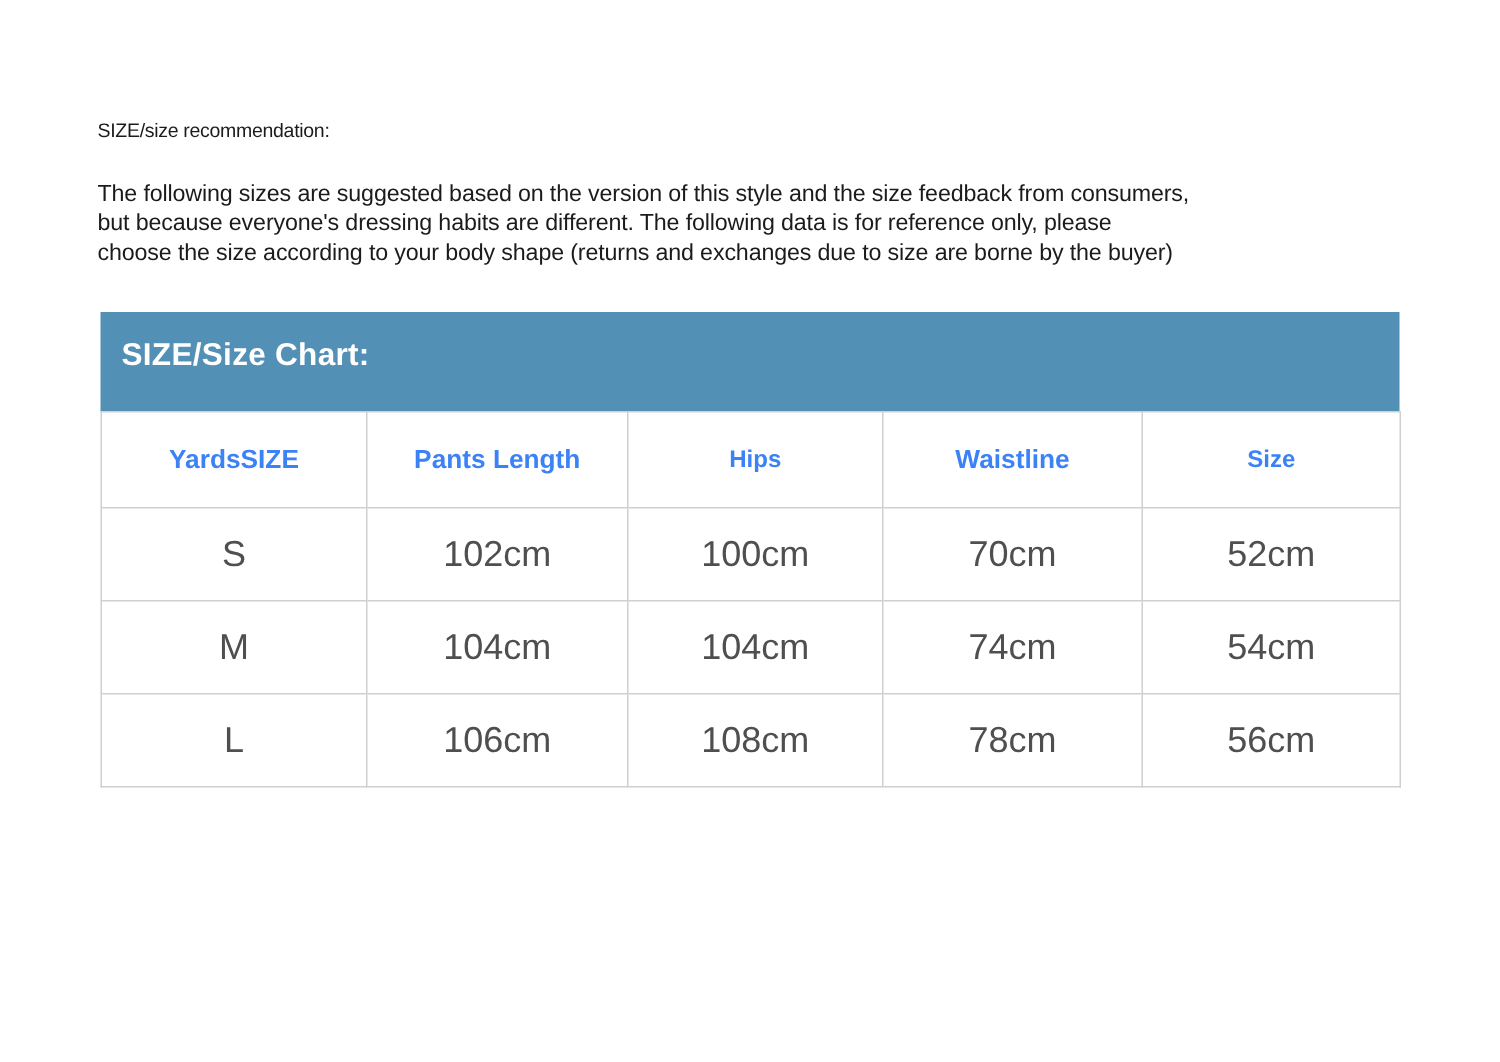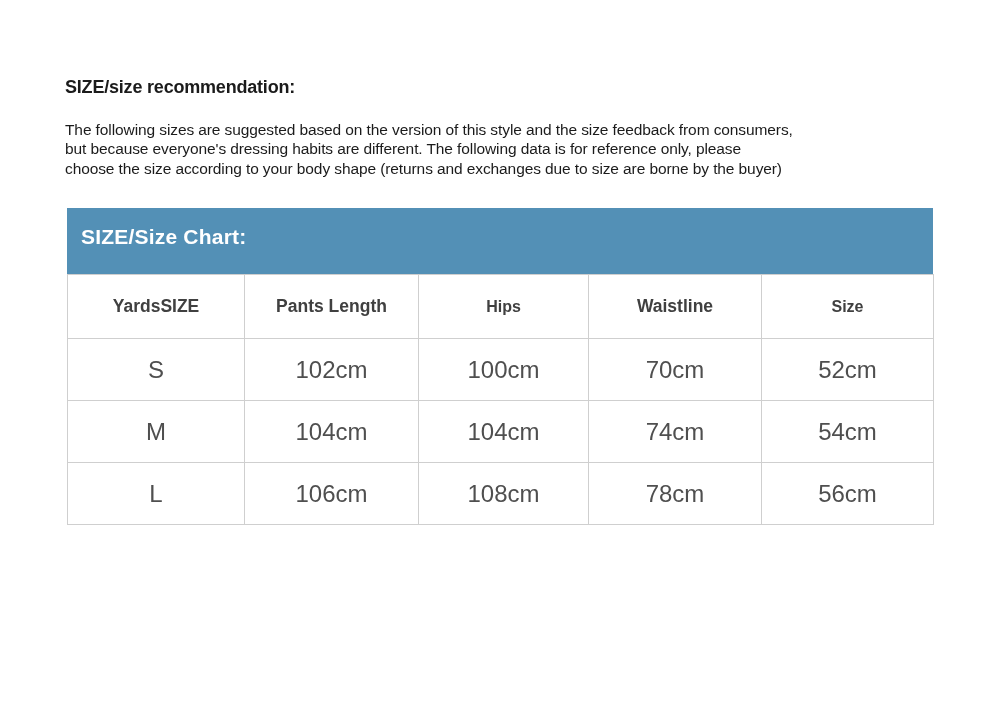--- a/index.html
+++ b/index.html
@@ -11,23 +11,23 @@
     overflow: hidden;
     font-family: "Liberation Sans", "DejaVu Sans", sans-serif;
     color: #1b1b1b;
   }
 
   .rec-heading {
     position: absolute;
     left: 65px;
     top: 77px;
     margin: 0;
-    font-size: 18px;
+    font-size: 13px;
     line-height: 20px;
-    font-weight: 700;
+    font-weight: 400;
     letter-spacing: -0.2px;
     white-space: nowrap;
   }
 
   .rec-paragraph {
     position: absolute;
     left: 65px;
     top: 120px;
     font-size: 15.5px;
     font-weight: 400;
@@ -67,21 +67,21 @@
   .size-table th, .size-table td {
     border: 1px solid #cfcfcf;
     padding: 0;
     vertical-align: middle;
   }
   .size-table thead tr { height: 64px; }
   .size-table tbody tr { height: 62px; }
   .size-table th {
     font-size: 17.5px;
     font-weight: 700;
-    color: #404040;
+    color: #3b82f6;
   }
   .size-table th.col-big { font-size: 16px; }
   .size-table td {
     font-size: 24px;
     font-weight: 400;
     color: #4f4f4f;
   }
 </style>
 </head>
 <body>

